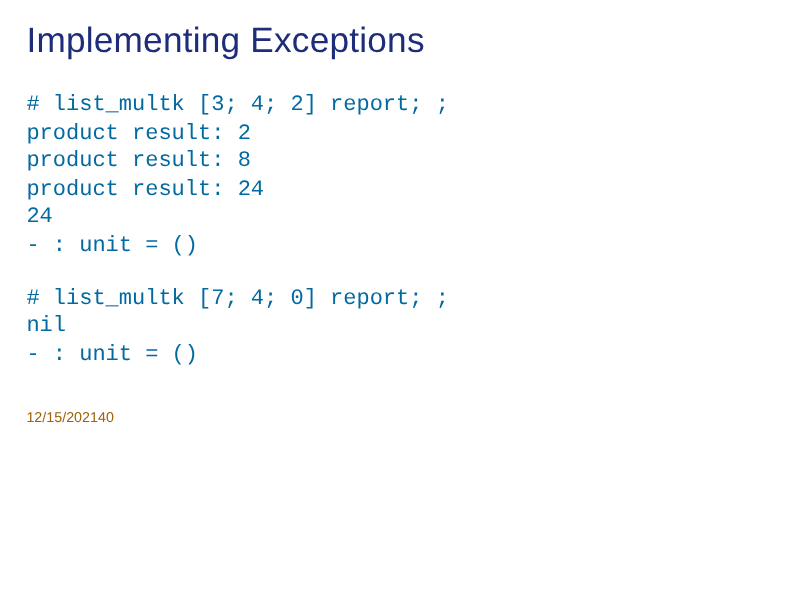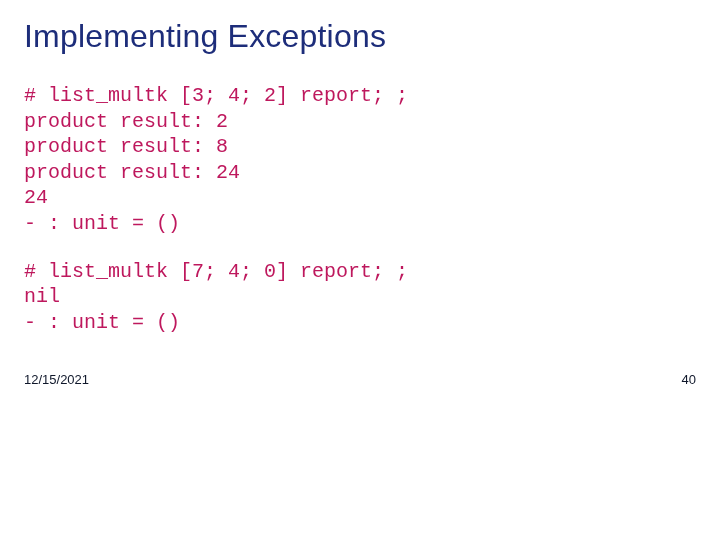--- a/index.html
+++ b/index.html
@@ -23,33 +23,32 @@
     color: #1d2d7a;
     font-size: 32px;
     font-weight: 400;
     margin: 0 0 28px 0;
     letter-spacing: 0.2px;
   }
   .code-block {
     font-family: Consolas, "Courier New", monospace;
     font-size: 20px;
     line-height: 1.28;
-    color: #be185d;
+    color: #0369a1;
     white-space: pre;
     margin-bottom: 22px;
   }
   .footer {
     position: absolute;
     bottom: 14px;
     left: 24px;
     right: 24px;
     display: flex;
-    justify-content: space-between;
     font-size: 13px;
-    color: #0f172a;
+    color: #a16207;
     font-family: Arial, Helvetica, sans-serif;
   }
 </style>
 </head>
 <body>
 
 <div class="slide">
   <h1 class="title">Implementing Exceptions</h1>
 
   <div class="code-block"># list_multk [3; 4; 2] report; ;

